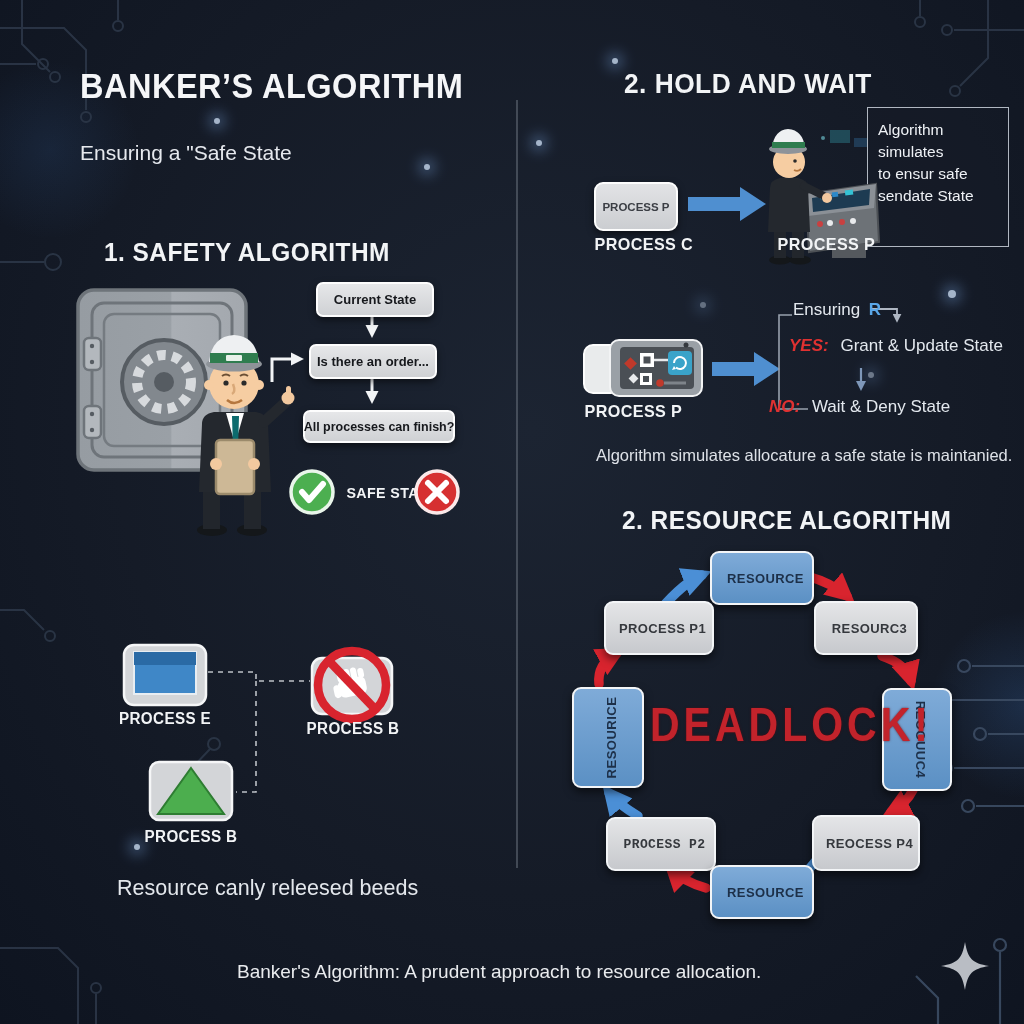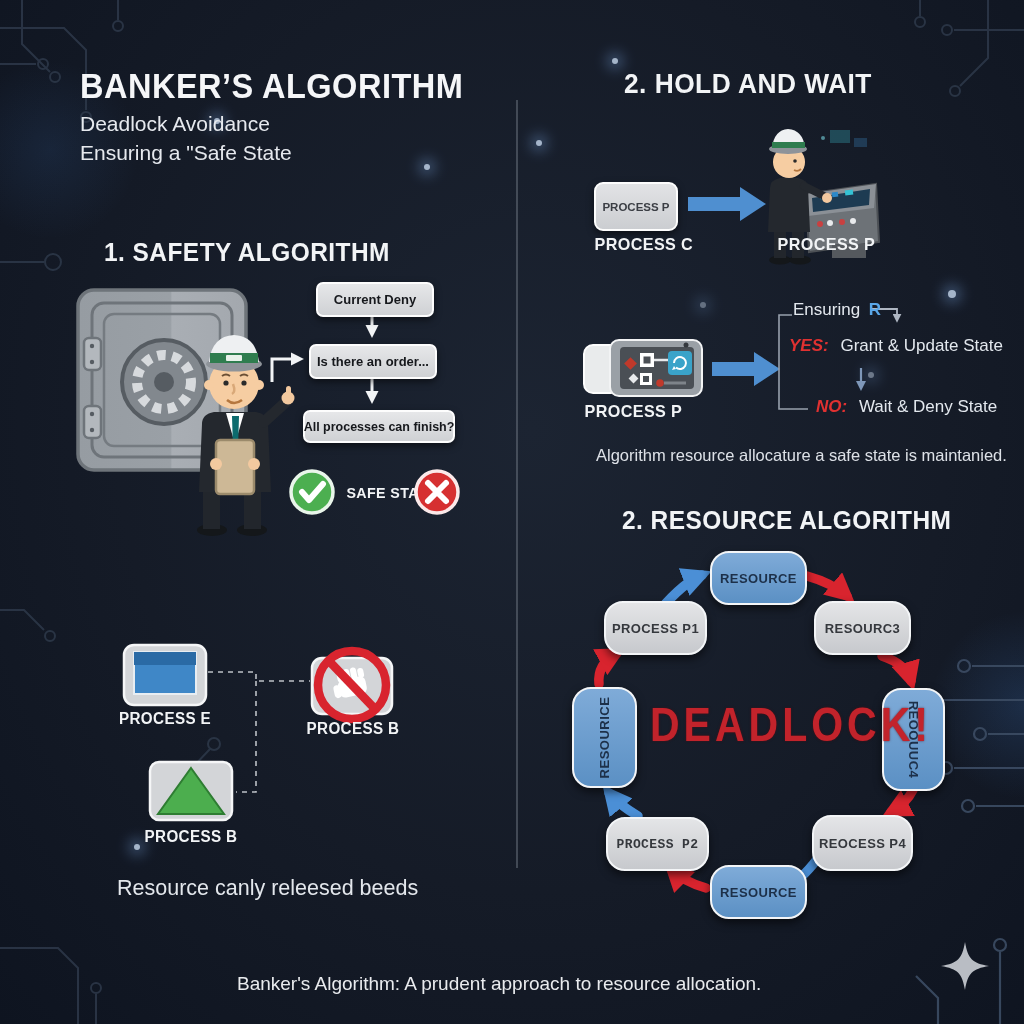--- a/index.html
+++ b/index.html
@@ -12,21 +12,21 @@
   }
   .abs{position:absolute;}
   .h-title{font-size:35px;font-weight:800;letter-spacing:.5px;color:#f5f6f8;transform:scaleX(.93);transform-origin:left top;white-space:nowrap;}
   .h-sec{font-weight:800;color:#f2f4f6;letter-spacing:.5px;transform:scaleX(.94);transform-origin:left top;white-space:nowrap;}
   .sub{font-size:21px;color:#e6e9ee;white-space:nowrap;}
   .caption{color:#e3e7ec;white-space:nowrap;}
   .flowbox{background:linear-gradient(180deg,#e6e7e9,#cfd1d4);border:2px solid #fdfdfd;border-radius:7px;color:#16181c;font-weight:700;display:flex;align-items:center;justify-content:center;box-shadow:0 3px 7px rgba(0,0,0,.5);white-space:nowrap;}
   .plabel{font-weight:700;color:#f2f4f6;font-size:16px;letter-spacing:.4px;white-space:nowrap;transform:scaleX(.95);transform-origin:center top;}
   .chip{background:linear-gradient(180deg,#e2e3e5,#cbcdd1);border:2px solid #fdfdfd;border-radius:9px;color:#3b3e44;font-weight:700;font-size:11.5px;display:flex;align-items:center;justify-content:center;box-shadow:0 3px 7px rgba(0,0,0,.5);}
   .notebox{border:1px solid rgba(205,211,221,.85);padding:11px 10px;color:#eef1f5;font-size:15.5px;line-height:1.42;background:rgba(22,28,40,.35);}
-  .node{border:2.5px solid #f3f5f7;border-radius:19px;display:flex;align-items:center;justify-content:center;font-weight:700;font-size:13px;letter-spacing:.4px;box-shadow:0 4px 9px rgba(0,0,0,.55);white-space:nowrap;}
+  .node{border:2.5px solid #f3f5f7;border-radius:9px;display:flex;align-items:center;justify-content:center;font-weight:700;font-size:13px;letter-spacing:.4px;box-shadow:0 4px 9px rgba(0,0,0,.55);white-space:nowrap;padding-left:7px;}
   .node.grey{background:linear-gradient(180deg,#e4e5e7,#c7c9cd);color:#35383d;}
   .node.blue{background:linear-gradient(180deg,#7fabd8,#5b90c4);color:#1d3049;}
   .vlabel{display:inline-block;white-space:nowrap;font-weight:700;color:#1d3049;font-size:13px;letter-spacing:.5px;}
   .rot-l{transform:rotate(-90deg);}
   .rot-r{transform:rotate(90deg);}
   .deadlock{font-weight:800;color:#c2232b;letter-spacing:4px;font-size:41px;transform:scaleY(1.18);text-shadow:0 0 2px rgba(90,10,14,.8);text-align:center;white-space:nowrap;}
   .red-kw{color:#e03131;font-weight:700;font-style:italic;}
   .blue-kw{color:#5aa7e8;font-weight:700;}
   .reqline{font-size:17px;color:#e3e8ee;white-space:nowrap;}
   .dot{position:absolute;width:6px;height:6px;border-radius:50%;background:#d5e8ff;box-shadow:0 0 14px 5px rgba(140,190,255,.5);opacity:.75;}
@@ -138,21 +138,20 @@
       <path d="M818,858 Q800,882 784,888" stroke="#4b8fd6" marker-end="url(#mB)"></path>
       <path d="M706,888 Q684,882 671,869" stroke="#d8242e" marker-end="url(#mR)"></path>
       <path d="M638,816 Q618,804 609,793" stroke="#4b8fd6" marker-end="url(#mB)"></path>
       <path d="M599,684 Q597,664 617,653" stroke="#d8242e" marker-end="url(#mR)"></path>
     </g>
 
     <path d="M965,942 C968,959 972,963 989,966 C972,969 968,973 965,990 C962,973 958,969 941,966 C958,963 962,959 965,942 Z" fill="#b9bdc4"></path>
   </svg>
 
   <div class="abs h-title" style="left:80px;top:66px;">BANKER’S ALGORITHM</div>
-  <div class="abs sub" style="left:80px;top:112px;">Deadlock Avoidance</div>
   <div class="abs sub" style="left:80px;top:141px;">Ensuring a "Safe State</div>
 
   <div class="abs h-sec" style="left:104px;top:237px;font-size:26px;">1. SAFETY ALGORITHM</div>
 
   <svg class="abs" style="left:72px;top:286px;" width="180" height="190" viewBox="0 0 180 190">
     <defs>
       <linearGradient id="vg" x1="0" y1="0" x2="1" y2="0">
         <stop offset="0" stop-color="#969ca2"></stop>
           <stop offset=".55" stop-color="#9aa0a6"></stop>
           <stop offset=".56" stop-color="#a9aeb4"></stop>
@@ -196,21 +195,21 @@
     <path d="M50,54 Q54,51 58,54" stroke="#6b4f35" stroke-width="2" fill="none"></path>
     <path d="M68,54 Q72,51 76,54" stroke="#6b4f35" stroke-width="2" fill="none"></path>
     <path d="M61,62 Q64,70 60,72" stroke="#d9a878" stroke-width="2.5" fill="none"></path>
     <path d="M55,78 Q62,84 70,78" stroke="#b5773f" stroke-width="2.5" fill="none"></path>
     <ellipse cx="62" cy="42" rx="28" ry="7.5" fill="#8e9399"></ellipse>
     <path d="M37,40 Q40,14 62,13 Q84,14 87,40 Z" fill="#eef0f2"></path>
     <rect x="38" y="31" width="48" height="10" fill="#2f7d4f"></rect>
     <rect x="54" y="33" width="16" height="6" rx="1" fill="#e8f2ea"></rect>
   </svg>
 
-  <div class="abs flowbox" style="left:316px;top:282px;width:114px;height:31px;font-size:13px;">Current Deny</div>
+  <div class="abs flowbox" style="left:316px;top:282px;width:114px;height:31px;font-size:13px;">Current State</div>
   <div class="abs flowbox" style="left:303px;top:410px;width:148px;height:29px;font-size:12.5px;">All processes can finish?</div>
   <div class="abs flowbox" style="left:309px;top:344px;width:124px;height:31px;font-size:13px;">Is there an order...</div>
 
   <svg class="abs" style="left:288px;top:468px;" width="48" height="48" viewBox="0 0 48 48">
     <circle cx="24" cy="24" r="21" fill="#4caf50" stroke="#e9f5ea" stroke-width="3.5"></circle>
     <path d="M14,24 L21,32 L35,16" stroke="#ffffff" stroke-width="6" fill="none" stroke-linecap="round" stroke-linejoin="round"></path>
   </svg>
   <div class="abs plabel" style="left:344px;top:484px;font-size:15px;">SAFE STATE</div>
   <svg class="abs" style="left:413px;top:468px;" width="48" height="48" viewBox="0 0 48 48">
     <circle cx="24" cy="24" r="21" fill="#d63031" stroke="#fbe9e9" stroke-width="3.5"></circle>
@@ -243,20 +242,26 @@
   <svg class="abs" style="left:148px;top:760px;" width="86" height="62" viewBox="0 0 86 62">
     <rect x="2" y="2" width="82" height="58" rx="9" fill="#d3d5d8" stroke="#f5f6f7" stroke-width="2.5"></rect>
     <polygon points="43,8 76,54 10,54" fill="#4cae4e" stroke="#2e7d32" stroke-width="2"></polygon>
   </svg>
   <div class="abs plabel" style="left:138px;top:828px;width:106px;text-align:center;">PROCESS B</div>
 
   <div class="abs caption" style="left:117px;top:876px;font-size:21.5px;">Resource canly releesed beeds</div>
 
   <div class="abs h-sec" style="left:624px;top:68px;font-size:28px;">2. HOLD AND WAIT</div>
 
+  <div class="abs notebox" style="left:867px;top:107px;width:120px;height:116px;">
+    <div>Algorithm</div>
+    <div>simulates</div>
+    <div>to ensur safe</div>
+    <div>sendate State</div>
+  </div>
 
   <div class="abs chip" style="left:594px;top:182px;width:80px;height:45px;">PROCESS P</div>
   <div class="abs plabel" style="left:592px;top:235px;font-size:17px;">PROCESS C</div>
 
   <svg class="abs" style="left:750px;top:126px;" width="132" height="140" viewBox="0 0 132 140">
     <g opacity=".55">
       <rect x="80" y="4" width="20" height="13" fill="#3fc6d8" opacity=".5"></rect>
       <rect x="104" y="12" width="13" height="9" fill="#3e8fd0" opacity=".5"></rect>
       <circle cx="73" cy="12" r="2" fill="#7fe3ef"></circle>
     </g>
@@ -288,21 +293,21 @@
   <div class="abs plabel" style="left:775px;top:235px;font-size:17px;">PROCESS P</div>
 
   <div class="abs reqline" style="left:793px;top:300px;">
     <span>Ensuring</span>
     <span class="blue-kw" style="margin-left:4px;">R</span>
   </div>
   <div class="abs reqline" style="left:789px;top:336px;">
     <span class="red-kw">YES:</span>
     <span style="margin-left:7px;">Grant &amp; Update State</span>
   </div>
-  <div class="abs reqline" style="left:816px;top:397px;">
+  <div class="abs reqline" style="left:769px;top:397px;">
     <span class="red-kw">NO:</span>
     <span style="margin-left:7px;">Wait &amp; Deny State</span>
   </div>
 
   <svg class="abs" style="left:582px;top:335px;" width="122" height="66" viewBox="0 0 122 66">
     <rect x="2" y="10" width="36" height="48" rx="9" fill="#e9ebec" stroke="#fdfdfd" stroke-width="2"></rect>
     <rect x="28" y="5" width="92" height="56" rx="9" fill="#9aa0a6" stroke="#f2f3f4" stroke-width="2"></rect>
     <rect x="38" y="12" width="74" height="42" rx="4" fill="#4a4f55"></rect>
     <rect x="44" y="24" width="9" height="9" fill="#c0392b" transform="rotate(45 48.5 28.5)"></rect>
     <rect x="58" y="18" width="14" height="14" fill="#ffffff"></rect>
@@ -313,33 +318,33 @@
     <rect x="48" y="40" width="7" height="7" fill="#e8eaec" transform="rotate(45 51.5 43.5)"></rect>
     <circle cx="78" cy="48" r="3.8" fill="#c0392b"></circle>
       <line x1="82" y1="48" x2="104" y2="48" stroke="#7e848a" stroke-width="3"></line>
     <rect x="86" y="16" width="24" height="24" rx="4" fill="#3aa3c9"></rect>
     <path d="M92,28 a6,6 0 1 1 2,4.5" stroke="#ffffff" stroke-width="2" fill="none"></path>
     <path d="M92,31 l2,3 l-4,1 z" fill="#ffffff"></path>
     <circle cx="104" cy="10" r="2.5" fill="#35393e"></circle>
   </svg>
   <div class="abs plabel" style="left:582px;top:402px;font-size:17px;">PROCESS P</div>
 
-  <div class="abs caption" style="left:596px;top:446px;font-size:16.5px;color:#dde1e7;">Algorithm resource allocature a safe state is maintanied.</div>
+  <div class="abs caption" style="left:596px;top:446px;font-size:16.5px;color:#dde1e7;">Algorithm simulates allocature a safe state is maintanied.</div>
 
   <div class="abs h-sec" style="left:622px;top:505px;font-size:26px;">2. RESOURCE ALGORITHM</div>
 
   <div class="abs node blue" style="left:710px;top:551px;width:93px;height:50px;">RESOURCE</div>
   <div class="abs node grey" style="left:604px;top:601px;width:99px;height:50px;">PROCESS P1</div>
   <div class="abs node grey" style="left:814px;top:601px;width:93px;height:50px;">RESOURC3</div>
   <div class="abs node blue" style="left:572px;top:687px;width:61px;height:97px;">
     <span class="vlabel rot-l">RESOURICE</span>
   </div>
   <div class="abs node blue" style="left:882px;top:688px;width:59px;height:99px;">
     <span class="vlabel rot-r">REOOUUC4</span>
   </div>
   <div class="abs deadlock" style="left:650px;top:702px;width:215px;">DEADLOCK!</div>
   <div class="abs node grey" style="left:606px;top:817px;width:99px;height:50px;font-family:Liberation Mono, monospace;">PROCESS P2</div>
   <div class="abs node grey" style="left:812px;top:815px;width:97px;height:52px;">REOCESS P4</div>
   <div class="abs node blue" style="left:710px;top:865px;width:93px;height:50px;">RESOURCE</div>
 
-  <div class="abs caption" style="left:237px;top:961px;font-size:19px;color:#e9ebee;margin-top:12px;">Banker's Algorithm: A prudent approach to resource allocation.</div>
+  <div class="abs caption" style="left:237px;top:961px;font-size:19px;color:#e9ebee;">Banker's Algorithm: A prudent approach to resource allocation.</div>
 
 </div>
 
 </body></html>

